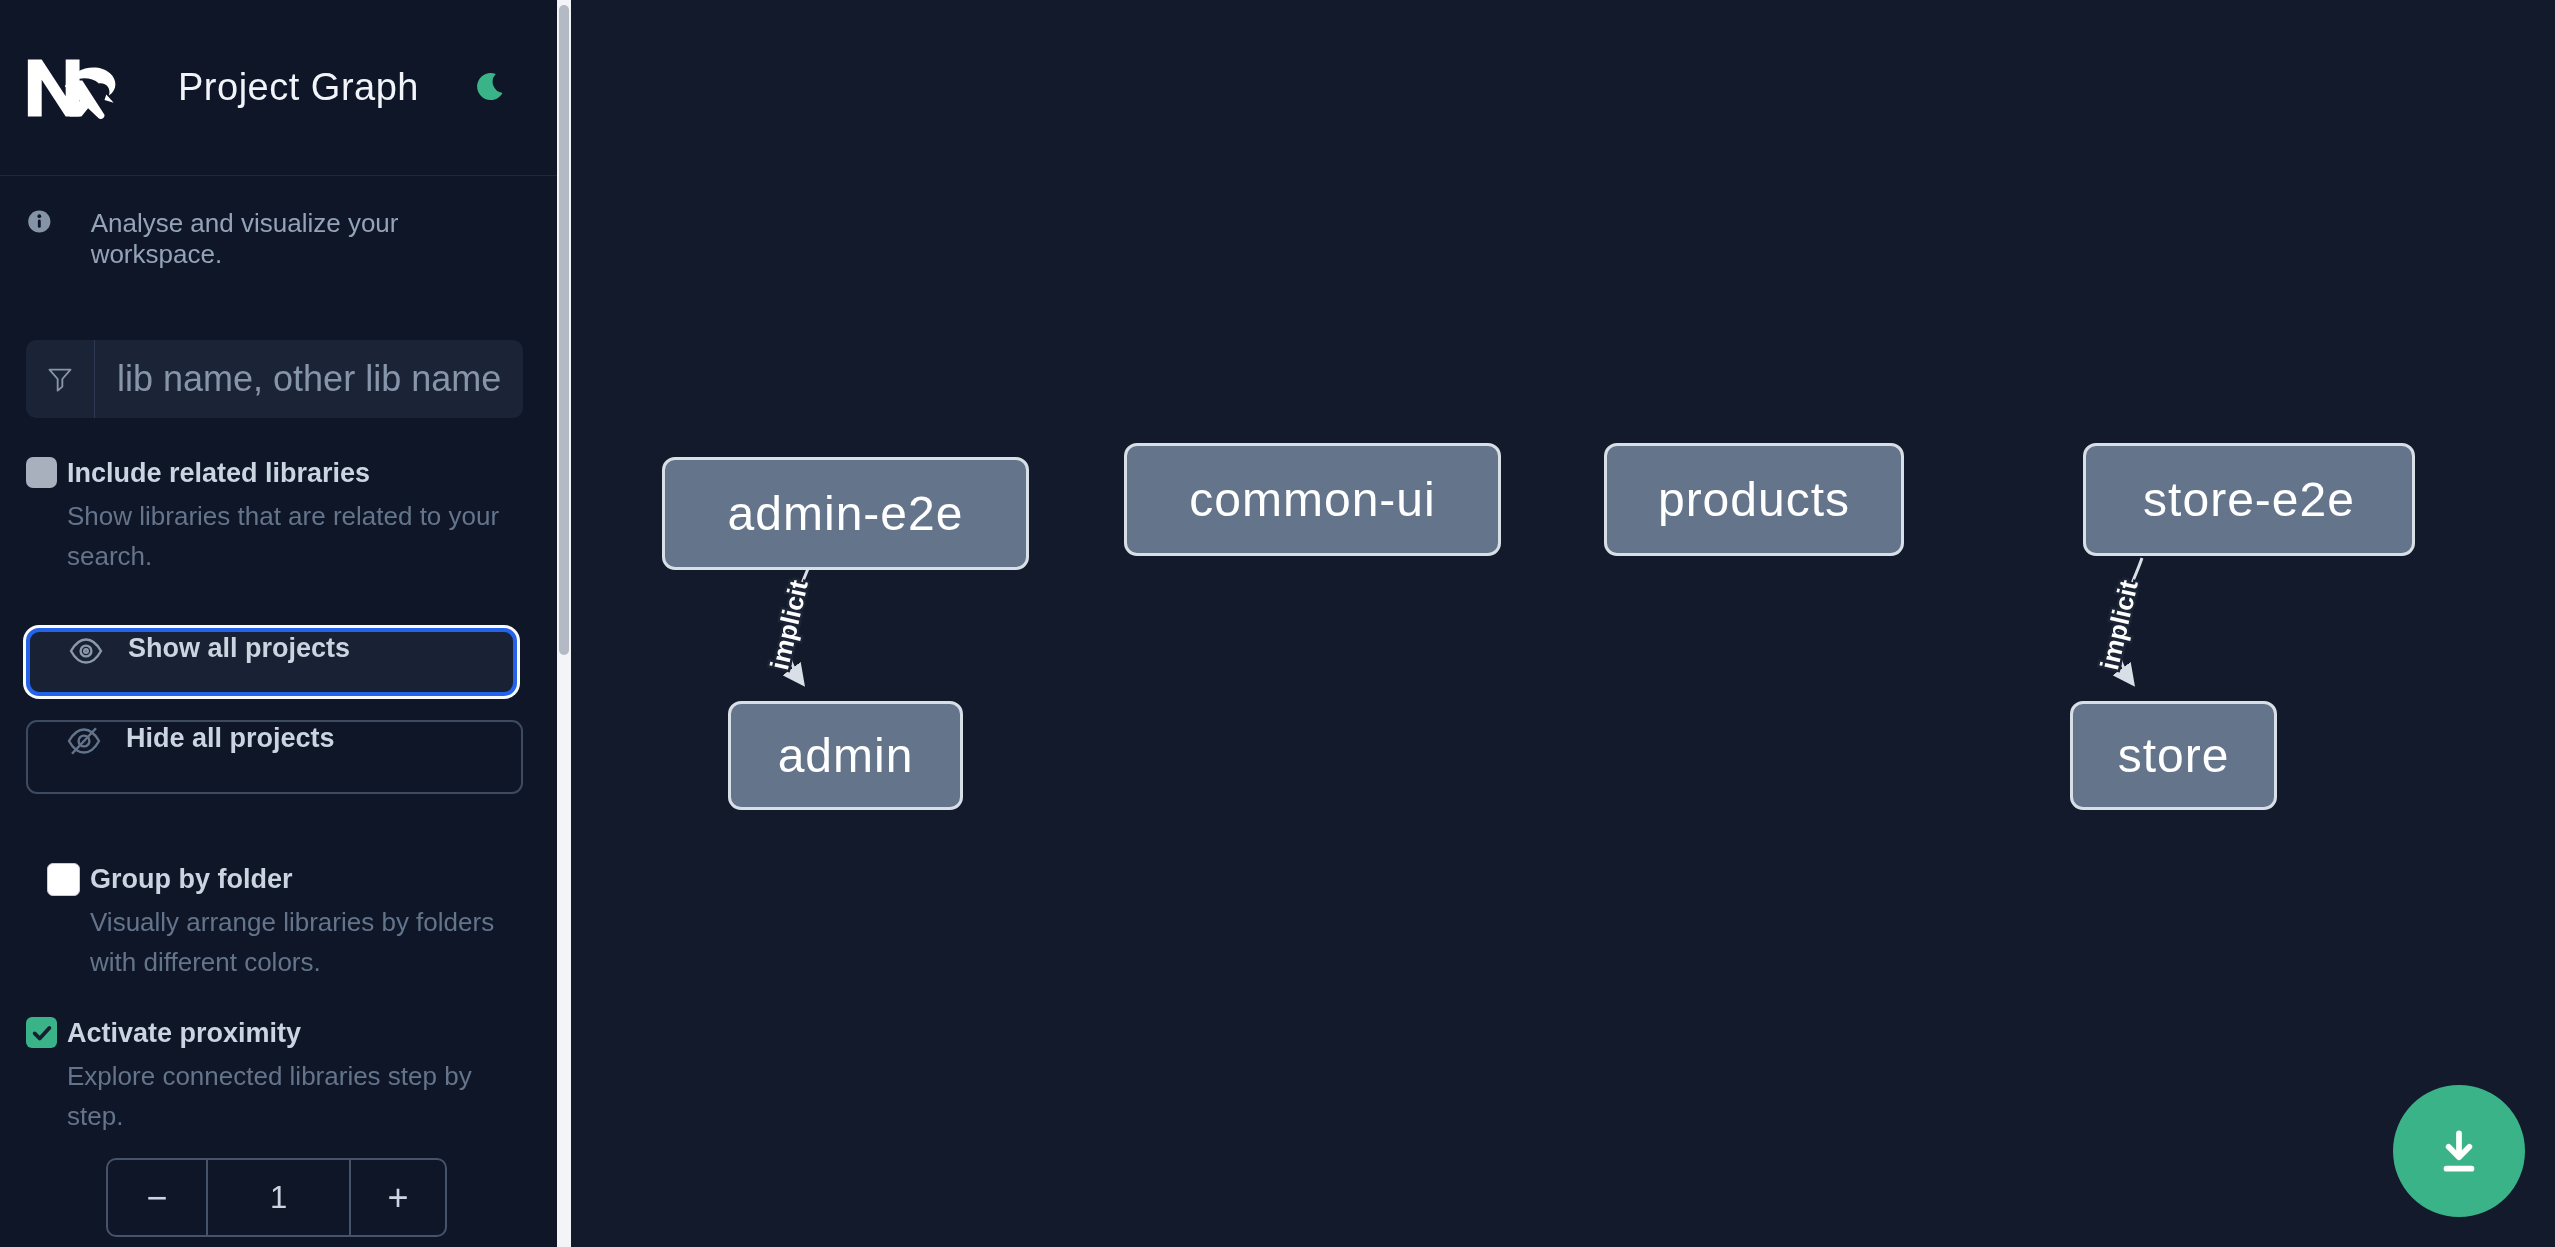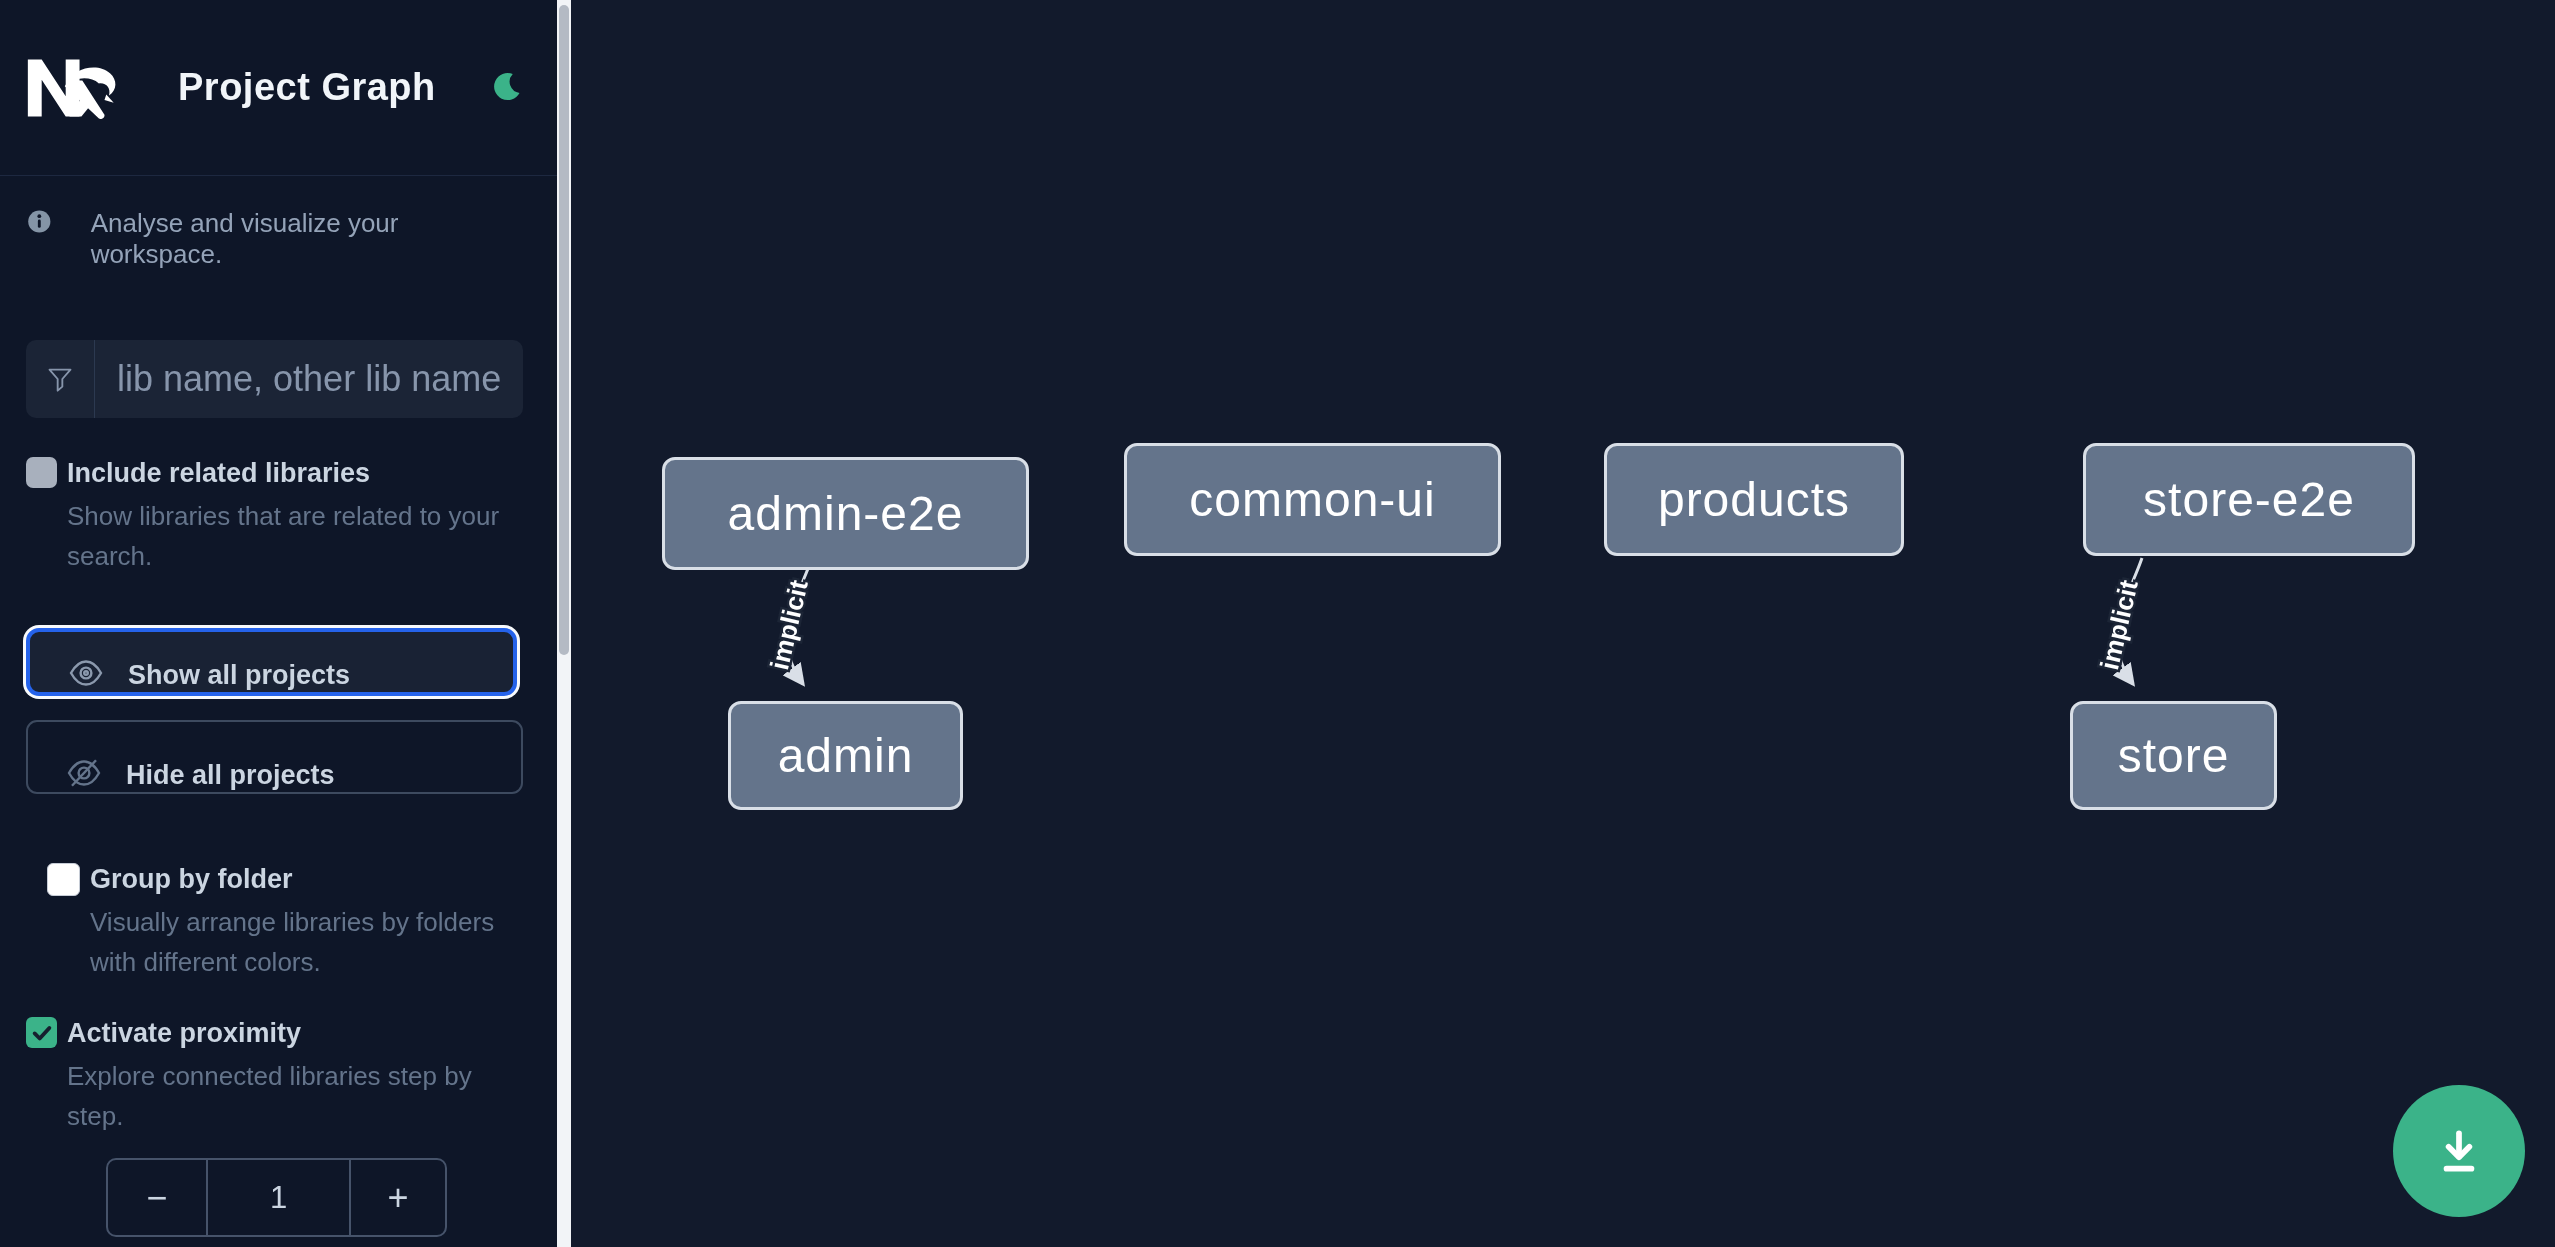--- a/index.html
+++ b/index.html
@@ -5,21 +5,21 @@
   html,body{margin:0;padding:0;background:#121a2c;}
   .app{position:relative;width:2555px;height:1247px;overflow:hidden;
        font-family:"Liberation Sans",sans-serif;background:#121a2c;}
 
   
   .sidebar{position:absolute;left:0;top:0;width:557px;height:1247px;
            background:#0e1628;color:#cbd5e1;}
   .sb-header{display:flex;align-items:center;height:175px;padding-left:26px;
              border-bottom:1px solid #1d2840;}
   .logo-svg{width:96px;height:62px;flex:none;}
-  .sb-title{margin-left:56px;font-size:38px;font-weight:700;color:#f1f5f9;letter-spacing:.5px;}
+  .sb-title{margin-left:56px;font-size:38px;font-weight:400;color:#f1f5f9;letter-spacing:.5px;}
   .theme-toggle{margin-left:52px;width:40px;height:40px;background:none;border:none;
                 padding:0;cursor:pointer;display:flex;align-items:center;}
 
   .intro-row{display:flex;align-items:flex-start;gap:38px;margin:32px 26px 0 26px;}
   .intro-text{font-size:26px;color:#94a3b8;}
 
   .searchbox{display:flex;align-items:stretch;margin:70px 0 0 26px;width:497px;height:78px;
              background:#1b2436;border-radius:10px;overflow:hidden;}
   .search-iconcell{width:68px;display:flex;align-items:center;justify-content:center;
                    border-right:1px solid #2c3950;flex:none;}
@@ -33,21 +33,21 @@
   .opt-row.m2{margin-top:66px;padding-left:47px;}
   .opt-row.m3{margin-top:32px;}
   .cbx{width:31px;height:31px;flex:none;margin-top:3px;border-radius:7px;
        display:flex;align-items:center;justify-content:center;cursor:pointer;}
   .cbx-muted{background:#a8b0bd;}
   .cbx-white{background:#ffffff;border:1px solid #c6ccd6;border-radius:6px;}
   .cbx-green{background:#3bb389;border-radius:6px;}
   .opt-label{font-size:27px;font-weight:600;color:#cbd5e1;line-height:38px;}
   .opt-desc{font-size:26px;color:#64748b;line-height:40px;width:435px;margin-top:4px;}
 
-  .sb-btn{display:flex;align-items:flex-end;margin-left:26px;width:497px;height:74px;
+  .sb-btn{display:flex;align-items:flex-start;margin-left:26px;width:497px;height:74px;
           border-radius:11px;background:transparent;cursor:pointer;
           font-family:"Liberation Sans",sans-serif;}
   .btn-show{margin-top:52px;border:4px solid #2563eb;box-shadow:0 0 0 3px #f8fafc;
             background:#192234;width:491px;height:68px;border-radius:13px;}
   .btn-hide{margin-top:24px;border:2px solid #3d4a5f;}
   .sb-btn .btn-ico{margin-left:32px;display:flex;align-items:center;}
   .sb-btn .btn-label{margin-left:24px;font-size:27px;font-weight:600;color:#cbd5e1;}
 
   .stepper{display:flex;margin:22px 0 0 106px;width:337px;height:75px;
            border:2px solid #46536a;border-radius:10px;overflow:hidden;}

